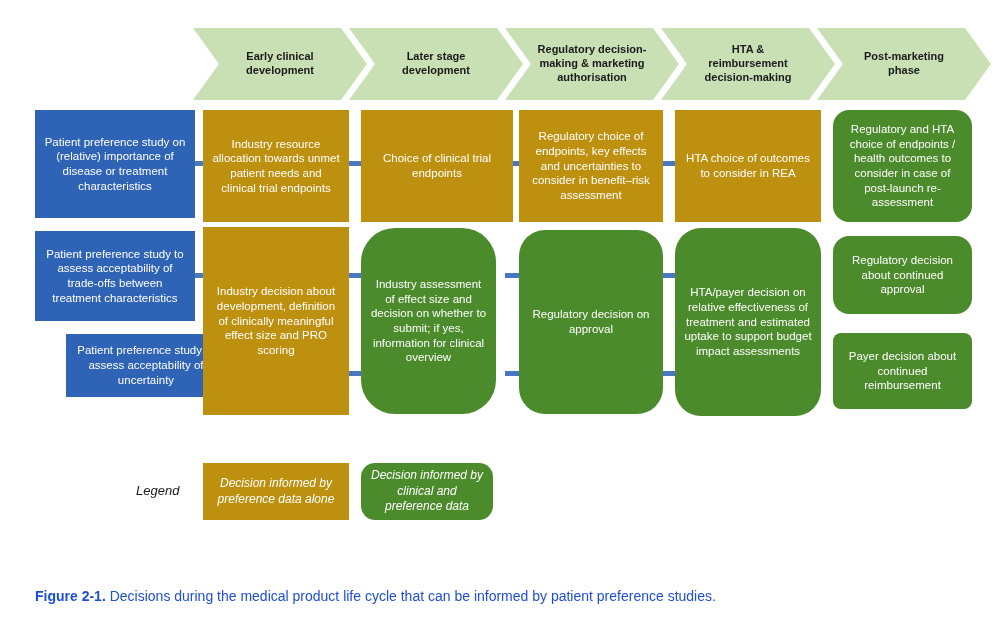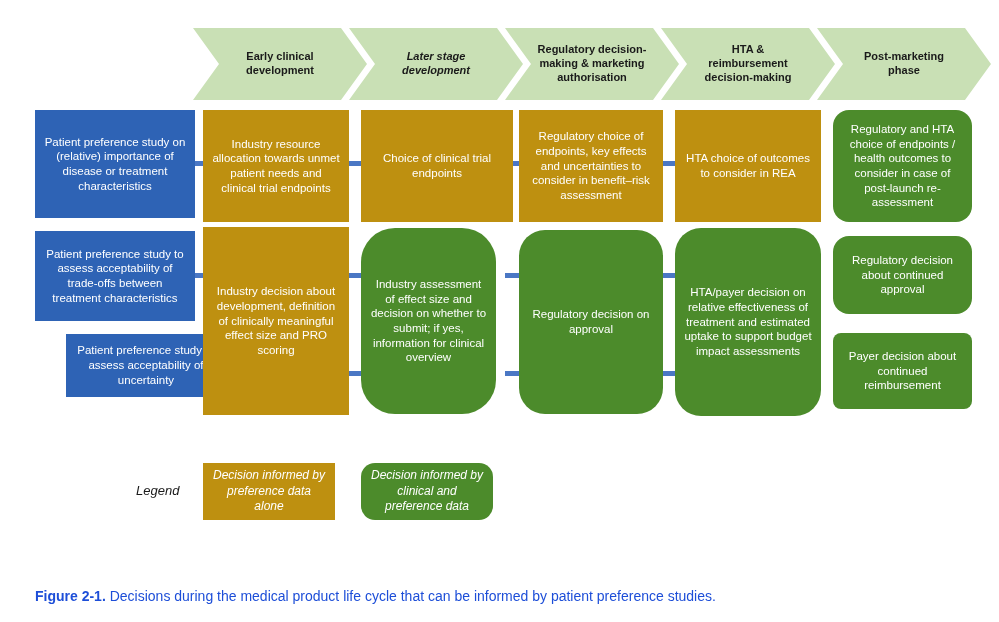--- a/index.html
+++ b/index.html
@@ -33,21 +33,21 @@
     font-size:14px;color:#1d4ed8;z-index:2;
   }
   .caption .cap-label{font-weight:bold;}
 </style>
 </head>
 <body>
 
 <div class="canvas">
 
   <div class="chevron" style="left:193px;">Early clinical development</div>
-  <div class="chevron" style="left:349px;font-style:italic;">Later stage development</div>
+  <div class="chevron" style="left:349px;">Later stage development</div>
   <div class="chevron" style="left:505px;padding:0 27px;">Regulatory decision-making &amp; marketing authorisation</div>
   <div class="chevron" style="left:661px;">HTA &amp; reimbursement decision-making</div>
   <div class="chevron" style="left:817px;">Post-marketing phase</div>
 
   <div class="line" style="left:193px;top:161px;width:14px;"></div>
   <div class="line" style="left:345px;top:161px;width:20px;"></div>
   <div class="line" style="left:507px;top:161px;width:16px;"></div>
   <div class="line" style="left:659px;top:161px;width:20px;"></div>
 
   <div class="line" style="left:193px;top:273px;width:14px;"></div>
@@ -71,18 +71,18 @@
   <div class="box green" style="left:833px;top:110px;width:139px;height:112px;border-radius:16px;">Regulatory and HTA choice of endpoints / health outcomes to consider in case of post-launch re-assessment</div>
 
   <div class="box gold" style="left:203px;top:227px;width:146px;height:188px;">Industry decision about development, definition of clinically meaningful effect size and PRO scoring</div>
   <div class="box green" style="left:361px;top:228px;width:135px;height:186px;border-radius:34px;">Industry assessment of effect size and decision on whether to submit; if yes, information for clinical overview</div>
   <div class="box green" style="left:519px;top:230px;width:144px;height:184px;border-radius:26px;">Regulatory decision on approval</div>
   <div class="box green" style="left:675px;top:228px;width:146px;height:188px;border-radius:26px;">HTA/payer decision on relative effectiveness of treatment and estimated uptake to support budget impact assessments</div>
   <div class="box green" style="left:833px;top:236px;width:139px;height:78px;border-radius:16px;">Regulatory decision about continued approval</div>
   <div class="box green" style="left:833px;top:333px;width:139px;height:76px;border-radius:8px;">Payer decision about continued reimbursement</div>
 
   <div class="legend-label" style="left:136px;top:483px;">Legend</div>
-  <div class="box gold legend-box" style="left:203px;top:463px;width:132px;height:57px;">Decision informed by preference data alone</div>
+  <div class="box gold legend-box" style="left:203px;top:463px;width:146px;height:57px;">Decision informed by preference data alone</div>
   <div class="box green legend-box" style="left:361px;top:463px;width:132px;height:57px;border-radius:14px;">Decision informed by clinical and preference data</div>
 
   <div class="caption"><span class="cap-label">Figure 2-1.</span><span> Decisions during the medical product life cycle that can be informed by patient preference studies.</span></div>
 
 </div>
 
 </body></html>

